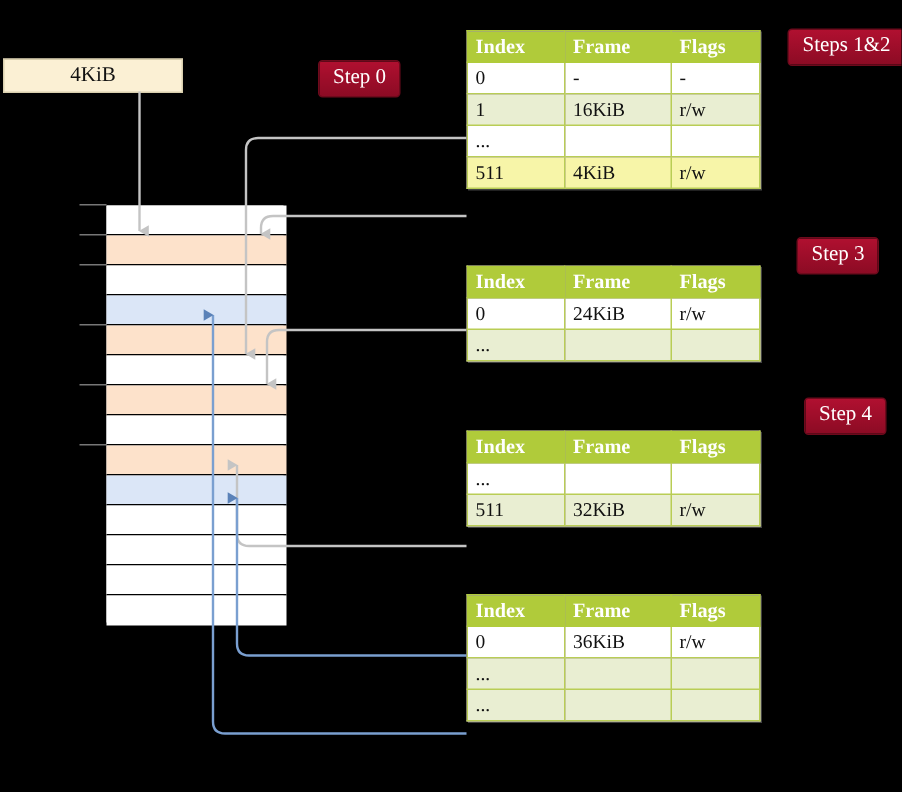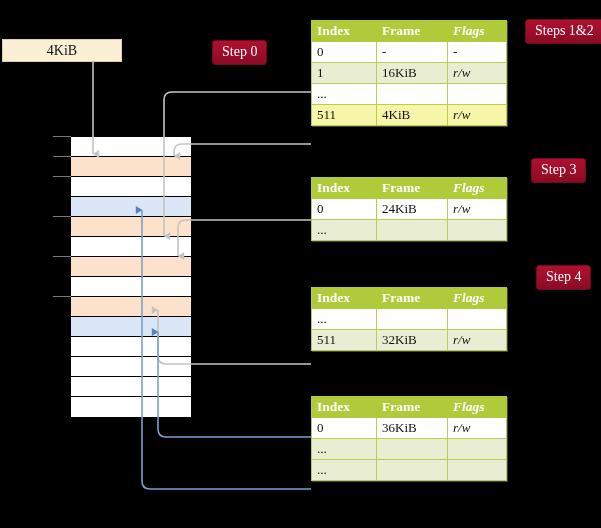--- a/index.html
+++ b/index.html
@@ -56,21 +56,21 @@
   }
   .ptable th{
     background:#b0cb3a;
     color:#ffffff;
     font-weight:bold;
     font-size:13.5px;
     border-color:#b0cb3a;
   }
   .ptable .c-index{width:54px;}
   .ptable .c-frame{width:60px;}
-  .ptable .c-flags{width:48px;font-style:italic;}
+  .ptable .c-flags{width:48px;}
   tr.shade td{background:#e9eed2;}
   tr.plain td{background:#ffffff;}
   td.hl{background:#f7f5a8 !important;}
 
   
   .memcol{
     position:absolute;
     left:70px;top:136px;width:120px;height:280px;
     border:1px solid #000;
     box-sizing:border-box;

